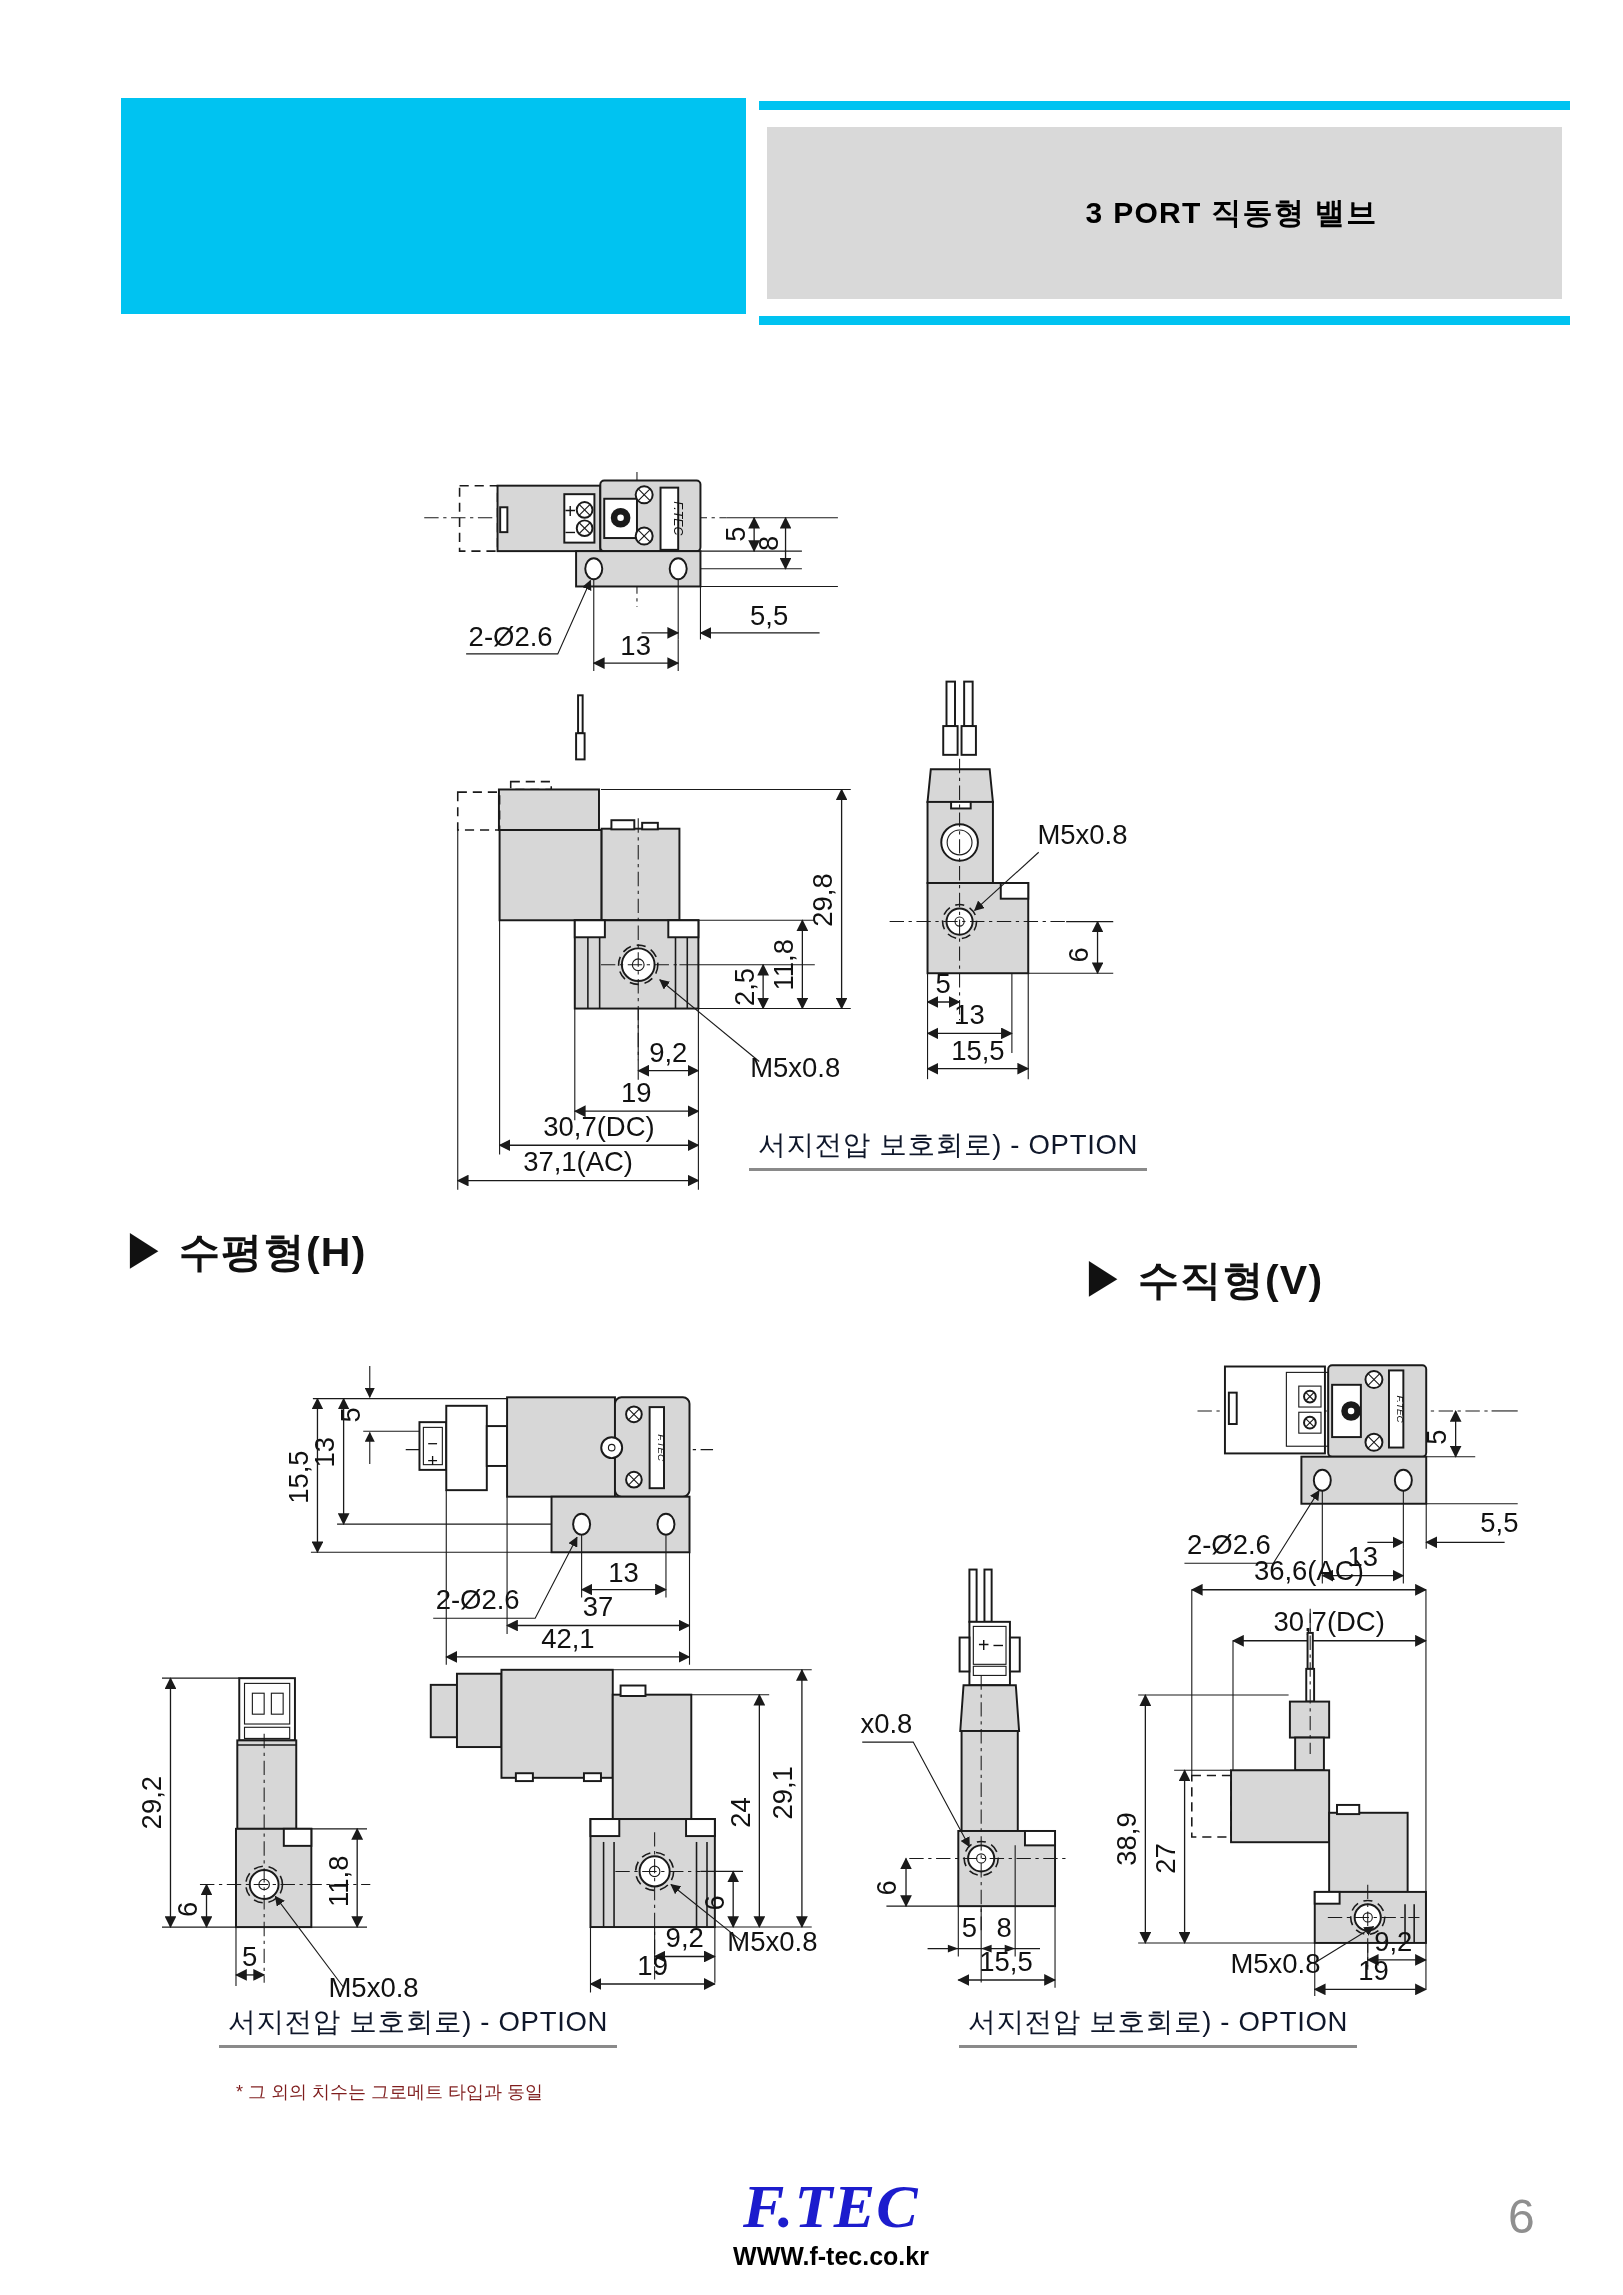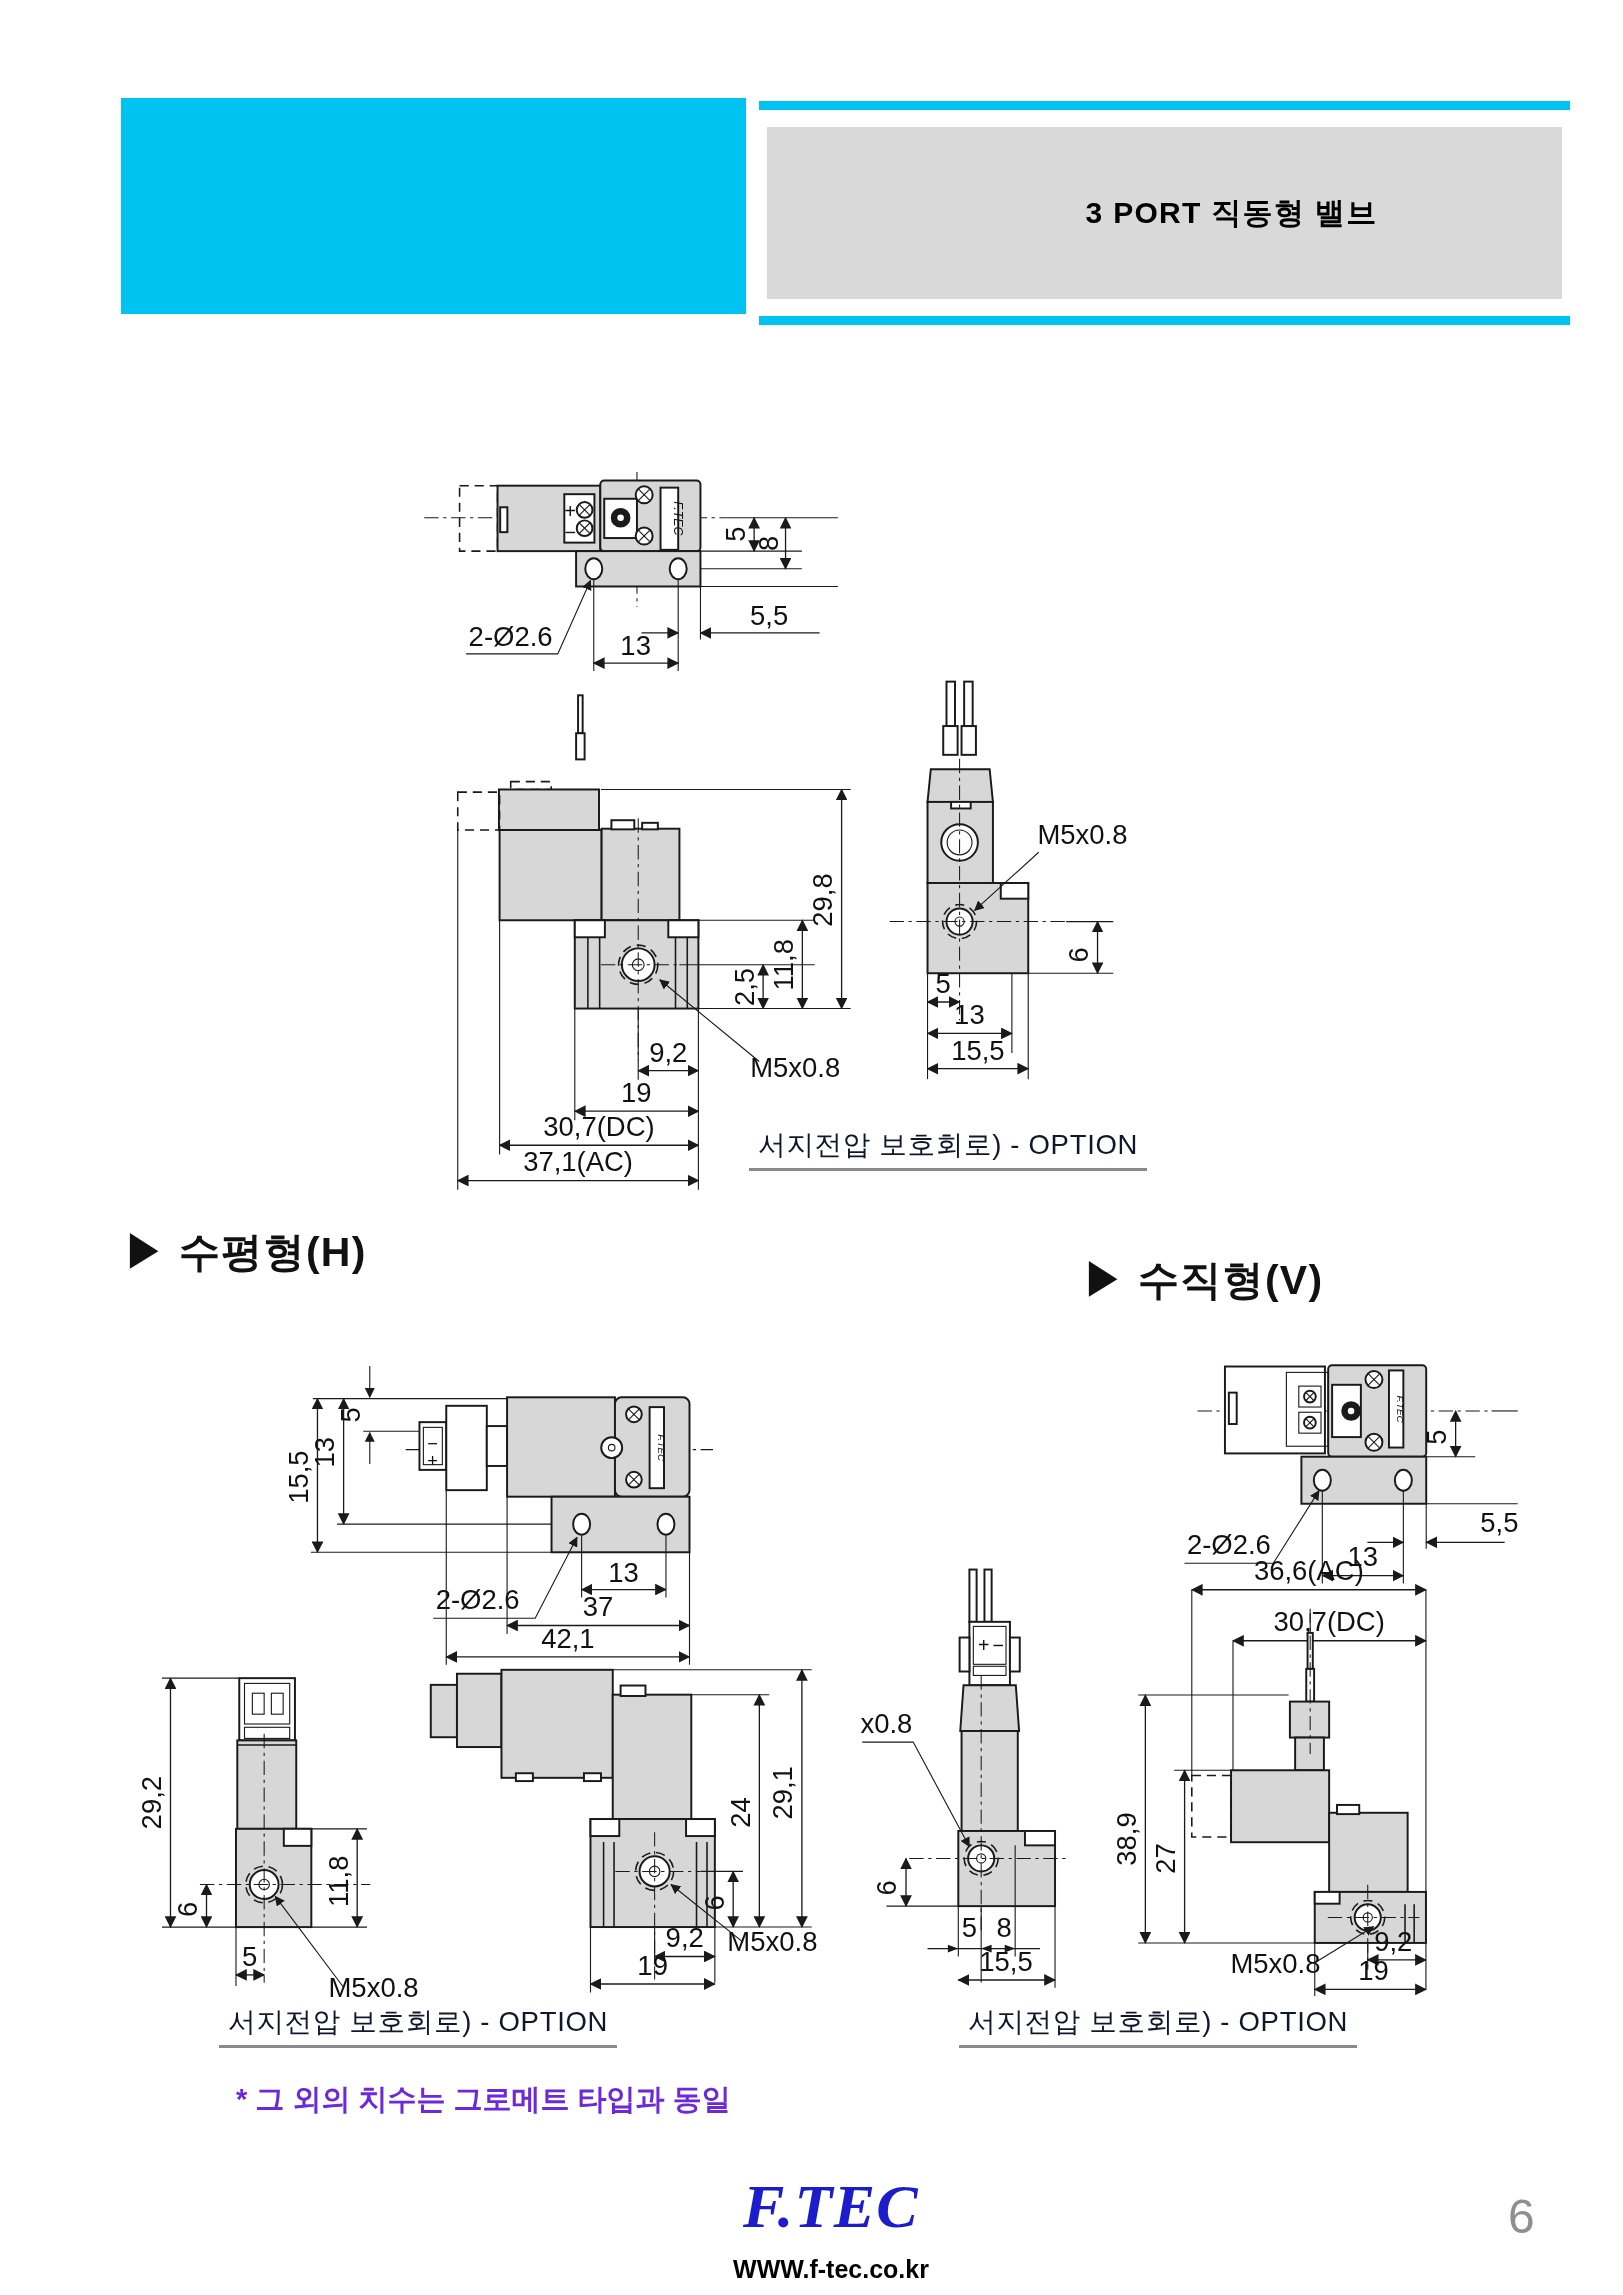--- a/index.html
+++ b/index.html
@@ -15,38 +15,38 @@
   .hdr-right{position:absolute;left:759px;top:101px;width:811px;height:206px;
         border-top:9.2px solid #00c3f1;border-bottom:9.2px solid #00c3f1;background:#fff;}
   .hdr-right .gray{position:absolute;left:7.9px;right:7.9px;top:17px;bottom:17px;background:#d9d9d9;
         display:flex;flex-direction:column;justify-content:center;gap:22px;padding-left:134px;box-sizing:border-box;}
   .hdr-right .gray div{font-size:30px;font-weight:bold;letter-spacing:1.3px;color:#000;text-align:center;}
 
   .sec-title{position:absolute;left:107px;top:335px;font-size:38px;font-weight:bold;letter-spacing:2.6px;}
   .sub-title{position:absolute;font-size:41px;font-weight:bold;letter-spacing:1.3px;}
   .caption{position:absolute;font-size:27.5px;color:#0f172a;border-bottom:3.3px solid #8a8a8a;
            padding:0 9.2px 5.2px 9.2px;letter-spacing:0.7px;}
-  .note{position:absolute;font-size:29px;font-weight:bold;color:#6d28d9;}
+  .note{position:absolute;font-size:18px;font-weight:normal;color:#7f1d1d;}
 
   .fig{position:absolute;}
   svg text{font-family:"Liberation Sans",sans-serif;fill:#111;}
   .dl{font-size:42px;}
   .body{fill:#d7d7d7;stroke:#1a1a1a;stroke-width:3;}
   .wht{fill:#ffffff;stroke:#1a1a1a;stroke-width:3;}
   .blk{fill:#1a1a1a;stroke:none;}
   .ln{stroke:#1a1a1a;stroke-width:2.4;fill:none;}
   .thin{stroke:#1a1a1a;stroke-width:1.7;fill:none;}
   .dim{stroke:#1a1a1a;stroke-width:2;fill:none;}
   .cl{stroke:#1a1a1a;stroke-width:1.6;fill:none;stroke-dasharray:22 7 5 7;}
   .dsh{stroke:#1a1a1a;stroke-width:2.4;fill:none;stroke-dasharray:14 9;}
 
   .footer-brand{position:absolute;left:687px;top:2174px;width:288px;text-align:center;}
   .footer-brand .logo{font-family:"Liberation Serif",serif;font-style:italic;font-weight:bold;
         font-size:62px;color:#1c1ccd;letter-spacing:1.3px;line-height:1.05;}
-  .footer-brand .url{font-size:25px;font-weight:bold;color:#000;margin-top:16px;}
+  .footer-brand .url{font-size:25px;font-weight:bold;color:#000;margin-top:3px;}
   .page-num{position:absolute;left:1508px;top:2189px;font-size:48px;color:#8f8f8f;}
 </style>
 </head>
 <body>
 
 <div class="page">
 
   <div class="hdr-left">
     <div class="cyanbg"></div>
   </div>

